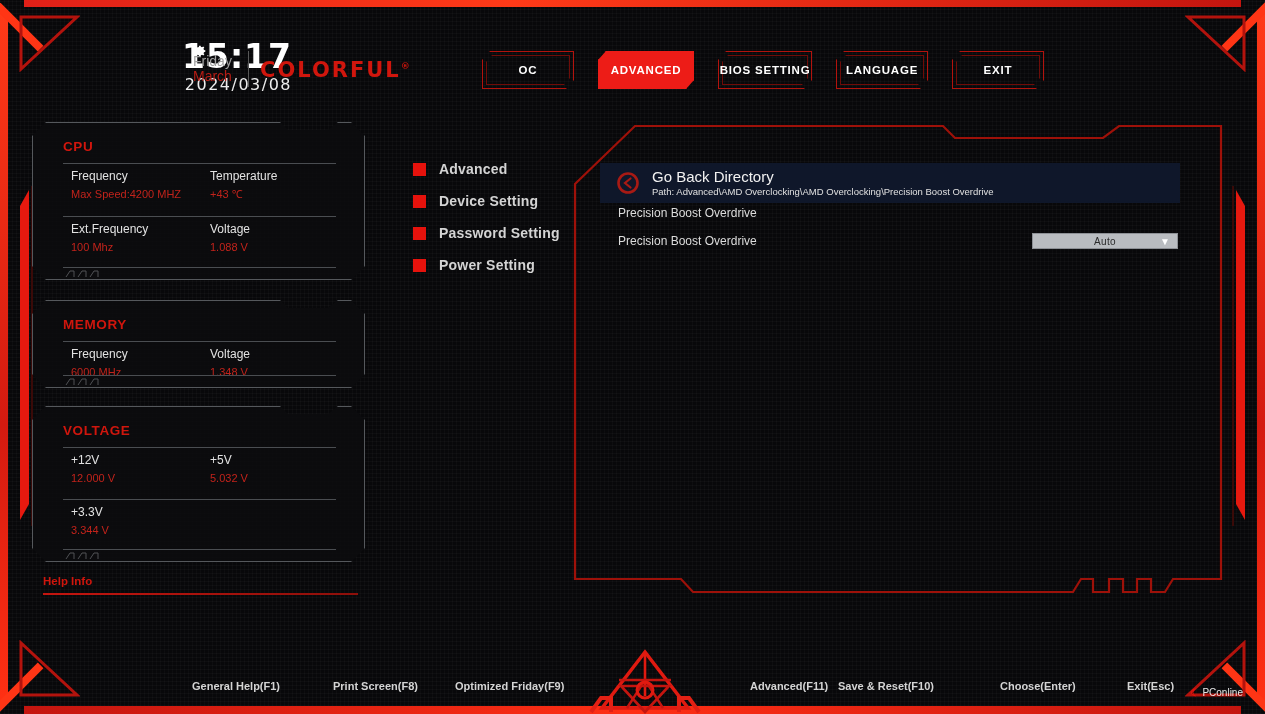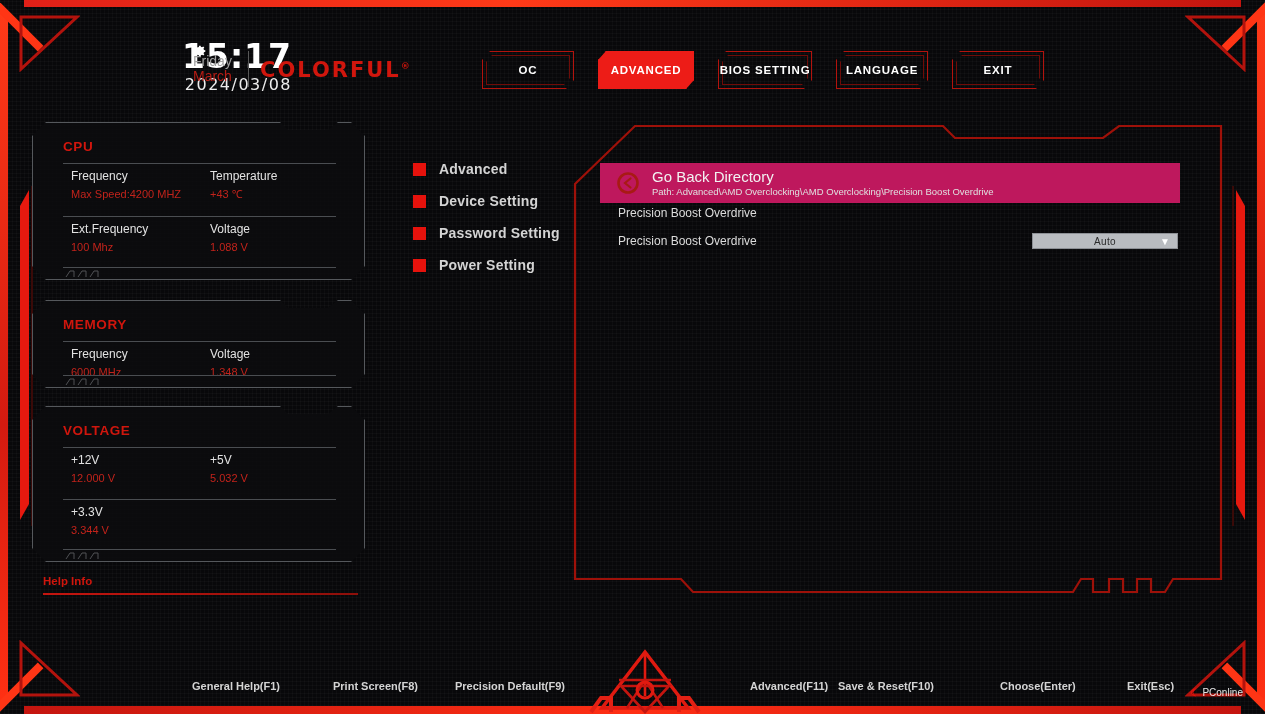--- a/index.html
+++ b/index.html
@@ -106,21 +106,21 @@
   .menu{ position:absolute; left:413px; top:153px; }
   .menu-item{ display:flex; align-items:center; height:32px; cursor:pointer; }
   .menu-item .sq{ width:13px; height:13px; background:#e6120c; margin-right:13px; flex:0 0 13px; }
   .menu-item .ml{ font-size:14px; font-weight:bold; color:#d4d4d4; letter-spacing:0.2px; }
 
   
   .main-frame{ position:absolute; left:573px; top:124px; width:650px; height:487px; }
   .main-frame svg{ position:absolute; inset:0; width:100%; height:100%; }
 
   .go-back{ position:absolute; left:600px; top:163px; width:580px; height:40px;
-     background:#be185d; display:flex; align-items:center; cursor:pointer; }
+     background:#0f172a; display:flex; align-items:center; cursor:pointer; }
   .gb-icon{ width:24px; height:24px; margin-left:16px; margin-right:12px; flex:0 0 24px; }
   .gb-txt .t{ font-size:15px; color:#f2f2f2; line-height:1.12; }
   .gb-txt .p{ font-size:9.5px; color:#e0e0e0; line-height:1.2; }
 
   .opt-head{ position:absolute; left:618px; top:206px; font-size:12px; color:#dcdcdc; }
   .opt-row{ position:absolute; left:618px; top:233px; width:560px; display:flex;
      align-items:center; justify-content:space-between; }
   .opt-row .olabel{ font-size:12px; color:#dcdcdc; }
   .dropdown{ width:146px; height:16px; background:#b9bcc0; position:relative;
      display:flex; align-items:center; justify-content:center; cursor:pointer;
@@ -366,21 +366,21 @@
 
 <div class="help">
   <div class="ht">Help Info</div>
   <div class="hl"></div>
   <div class="ht" style="color:#cfcfcf;font-weight:normal;font-size:11px;margin-top:6px"></div>
 </div>
 
 <div class="statusbar">
   <span class="sb-item" style="left:192px;top:6px">General Help(F1)</span>
   <span class="sb-item" style="left:333px;top:6px">Print Screen(F8)</span>
-  <span class="sb-item" style="left:455px;top:6px">Precision Default(F9)</span>
+  <span class="sb-item" style="left:455px;top:6px">Optimized Friday(F9)</span>
   <span class="sb-item" style="left:750px;top:6px">Advanced(F11)</span>
   <span class="sb-item" style="left:838px;top:6px">Save &amp; Reset(F10)</span>
   <span class="sb-item" style="left:1000px;top:6px">Choose(Enter)</span>
   <span class="sb-item" style="left:1127px;top:6px">Exit(Esc)</span>
 </div>
 
 <div class="emblem">
   <svg viewBox="0 0 120 68">
     <path d="M60 6 L103 62 L17 62 Z" fill="none" stroke="#e01a10" stroke-width="3.5"></path>
     <path d="M60 6 L60 50" stroke="#e01a10" stroke-width="2.6"></path>

